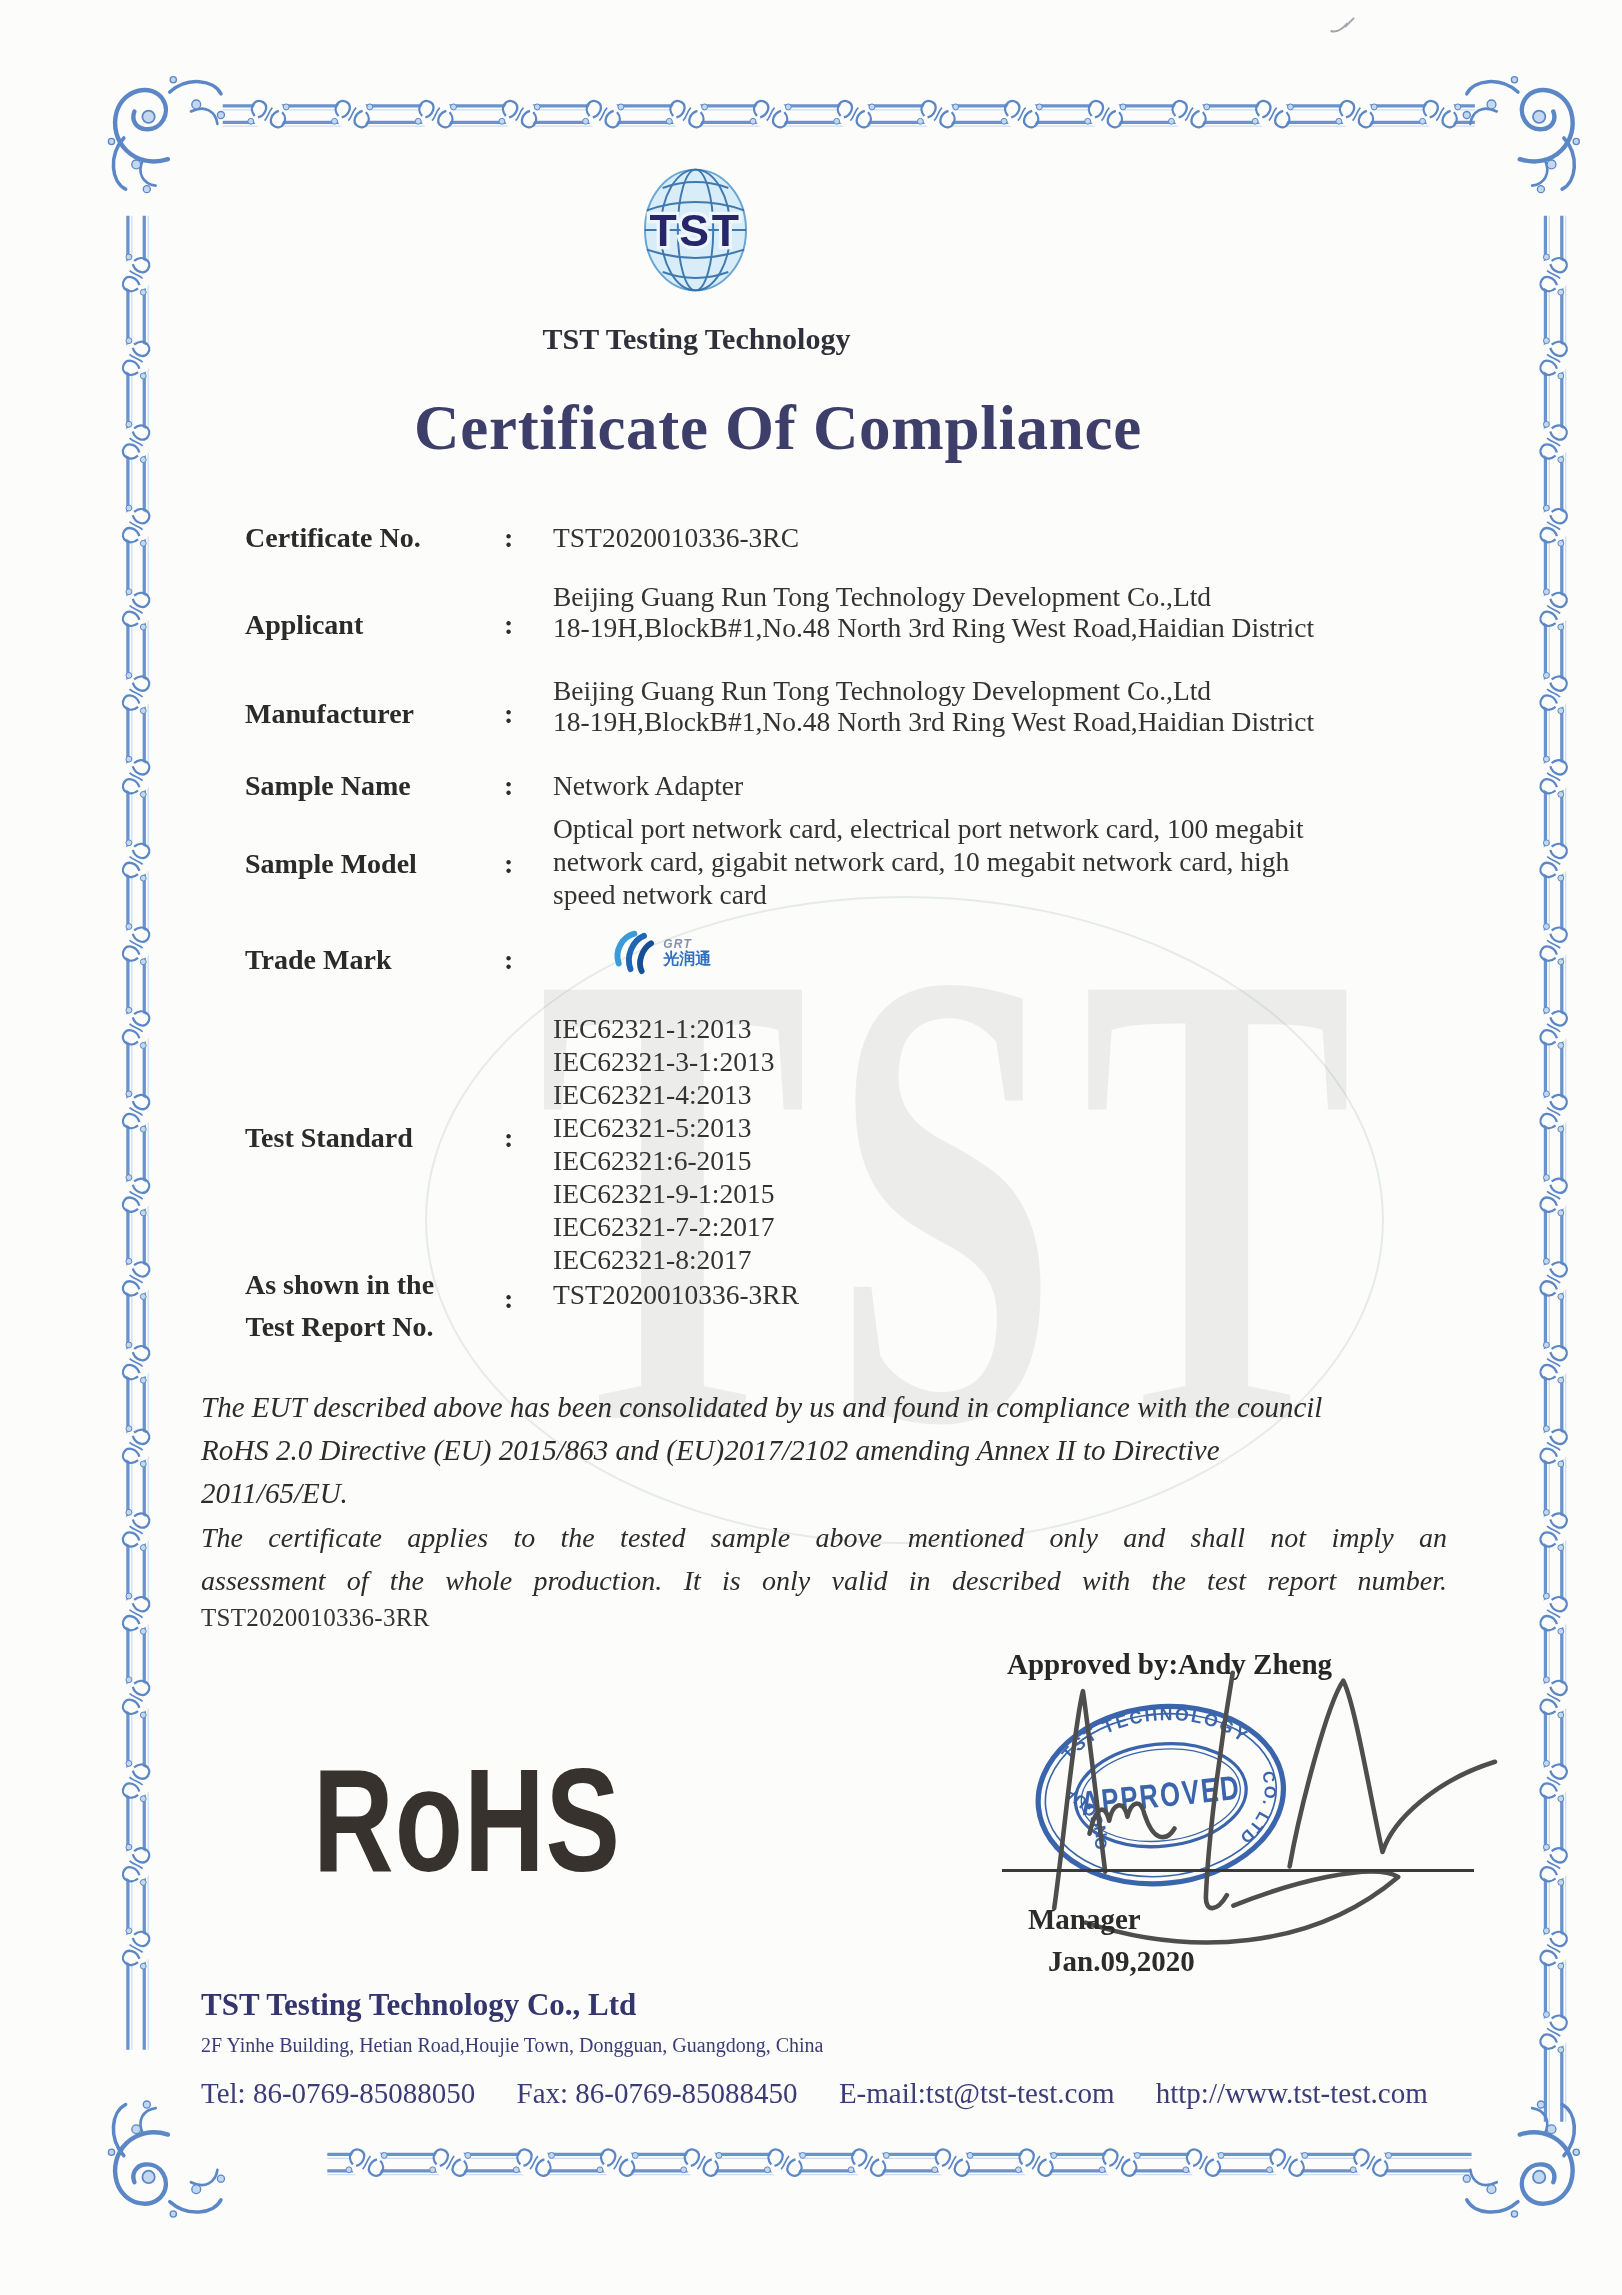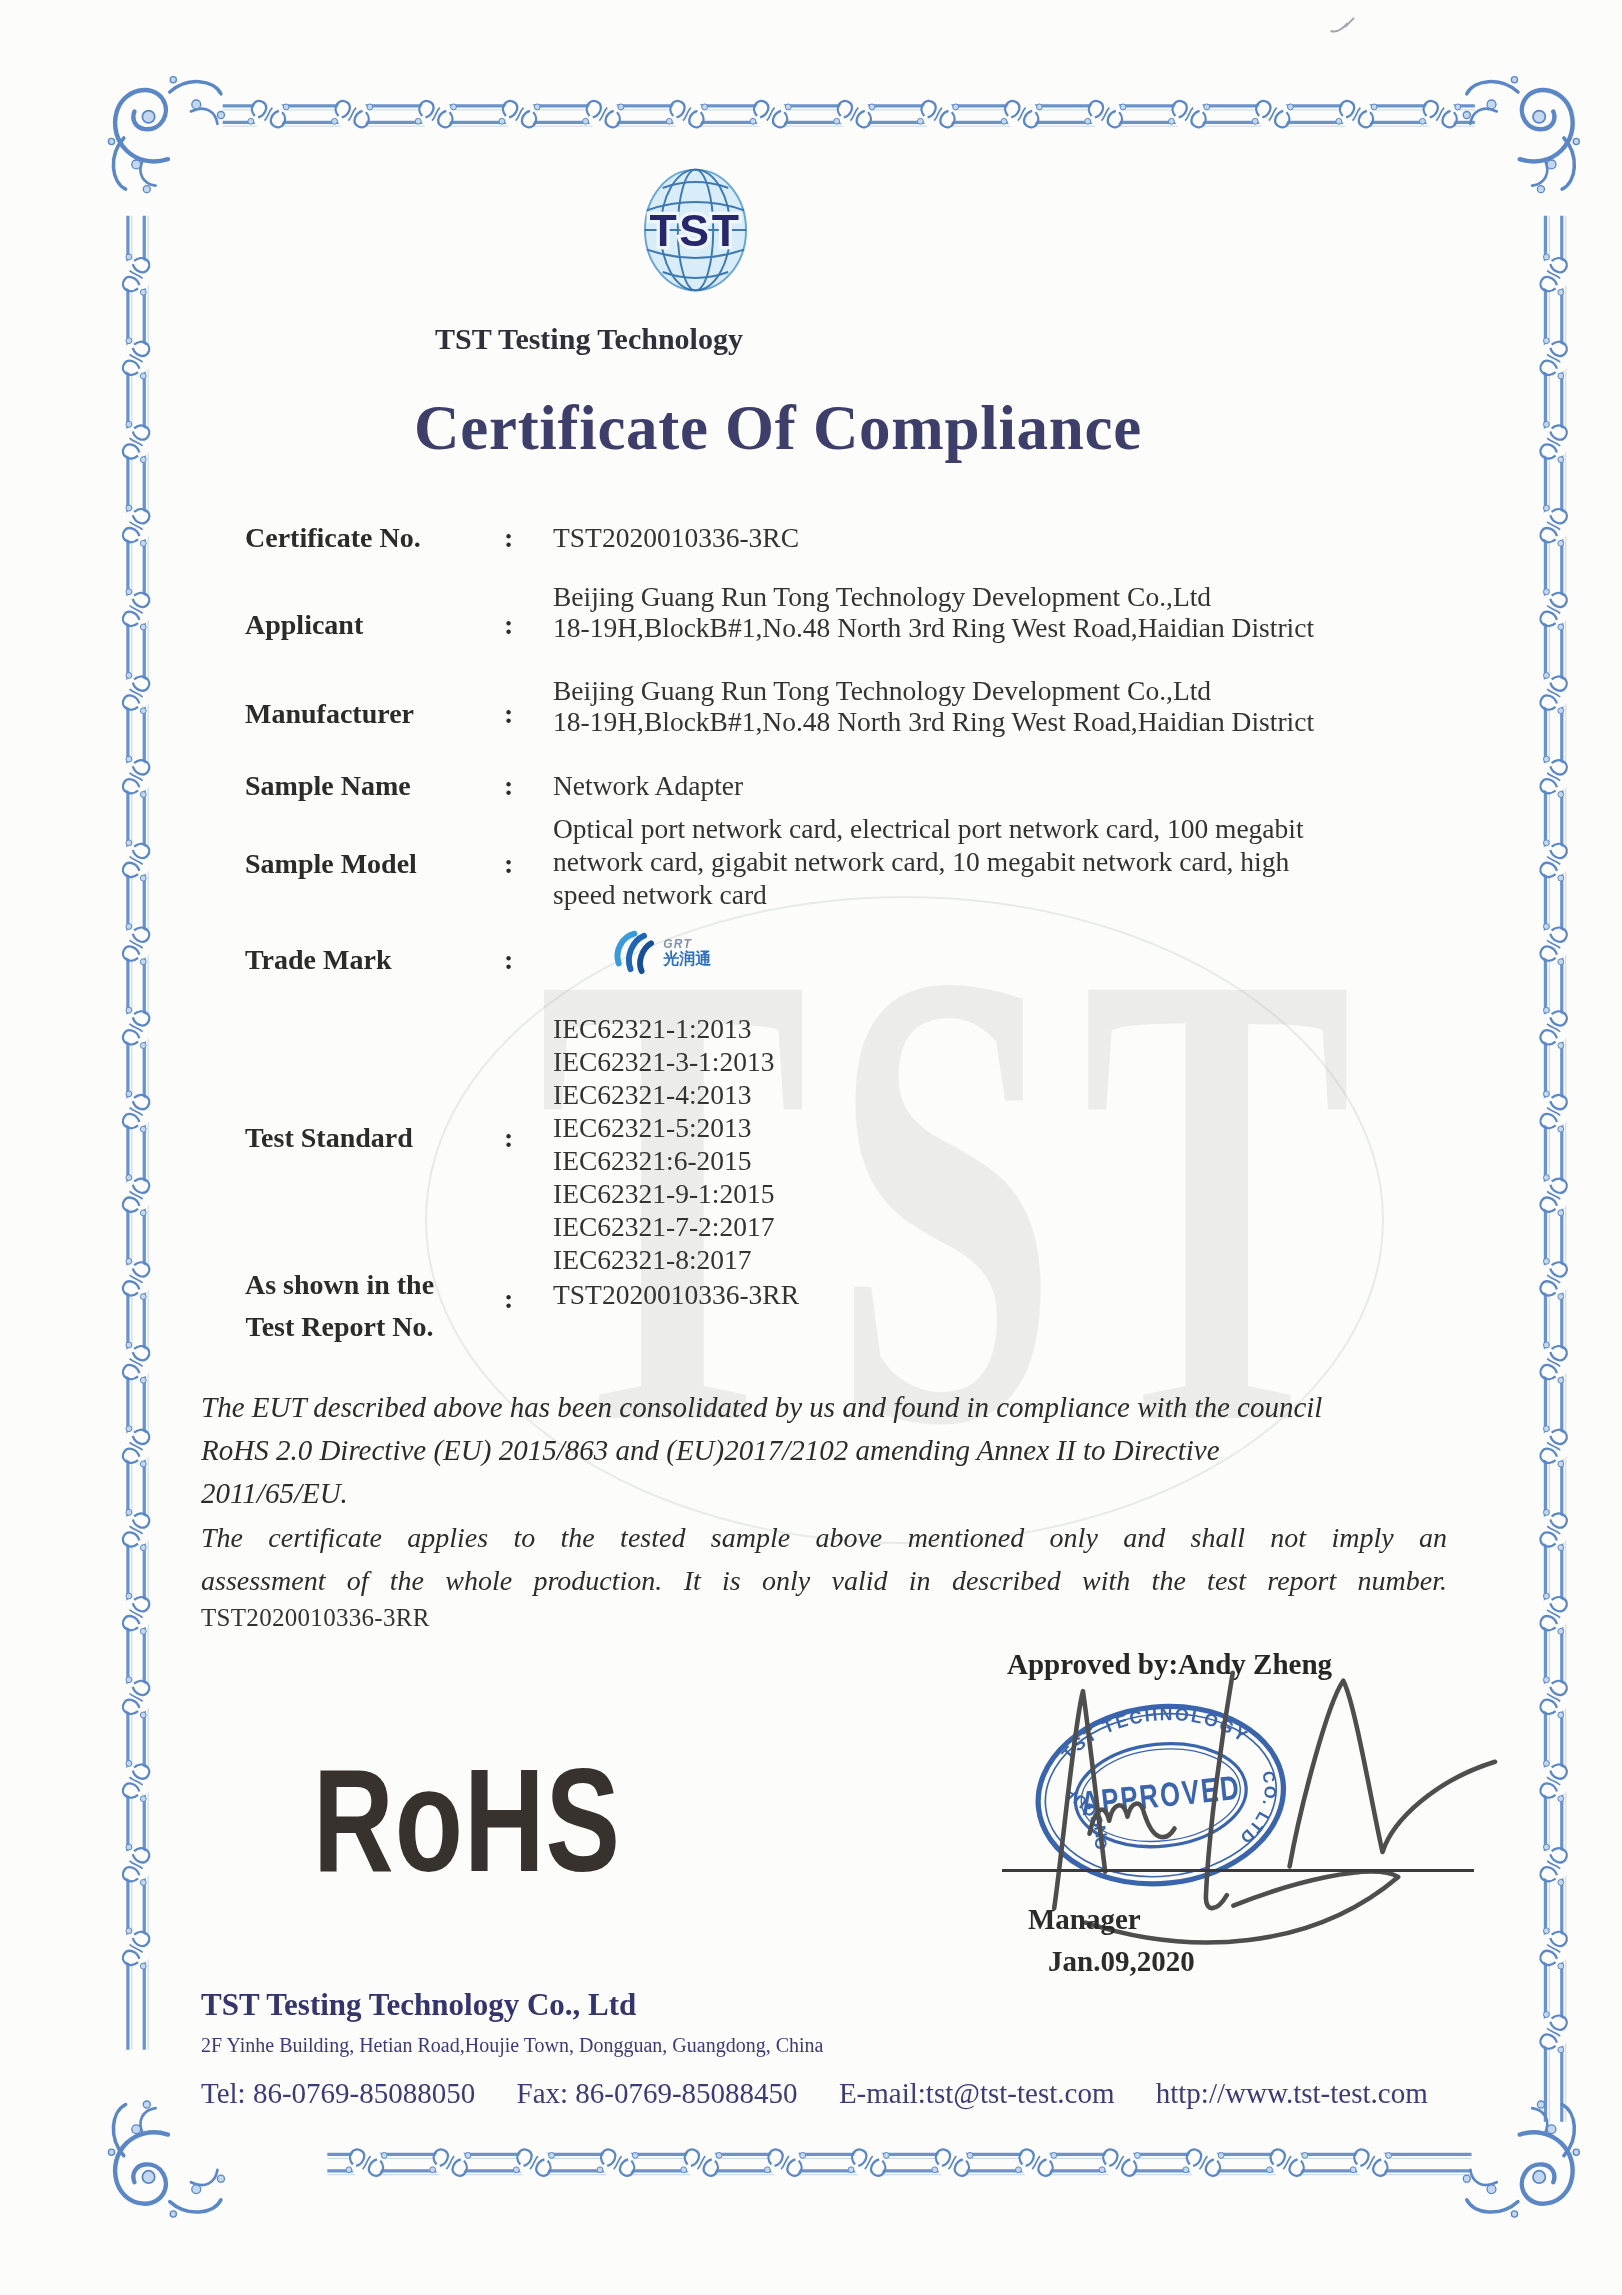--- a/index.html
+++ b/index.html
@@ -2,21 +2,21 @@
 <html style="--border-blue: #5b87c6; --border-light: #c3d7ee; --title-navy: #3e3e6b; --heading-dark: #30303a; --text-dark: #2f2f2f; --stamp-blue: #3a64ab; --signature-gray: #4e4e4e; --rohs-dark: #38322e; --footer-navy: #35356e; --footer-blue: #3b3b78; --grt-blue: #2f6fc0; --logo-text-navy: #26266a; --watermark-gray: #8c9a8c;font-size:10.5px"><head>
 <meta charset="utf-8">
 <style>
   html,body{margin:0;padding:0;background:#888;}
   .page{position:relative;width:1623px;height:2295px;background:#fcfcfa;overflow:hidden;
         font-family:"Liberation Serif", serif;color:var(--text-dark,#2f2f2f);}
   .abs{position:absolute;}
   .nowrap{white-space:nowrap;}
 
   
-  .org-name{left:435px;top:322px;width:523px;text-align:left;font-size:30px;font-weight:700;color:var(--heading-dark);}
+  .org-name{left:435px;top:322px;width:523px;text-align:center;font-size:30px;font-weight:700;color:var(--heading-dark);}
   .cert-title{left:222px;top:392px;width:1112px;text-align:center;font-size:63px;font-weight:700;
               color:var(--title-navy);letter-spacing:0.7px;}
 
   
   .f-label{left:245px;font-size:28px;font-weight:700;color:#2b2b2b;white-space:nowrap;text-align:center;}
   .f-colon{left:504px;font-size:28px;font-weight:700;color:#2b2b2b;}
   .f-value{left:553px;font-size:27.5px;color:#333;white-space:nowrap;}
   .lh48 div{line-height:31px;} .lh50 div{line-height:33px;} .lh64 div{line-height:42px;}
 
   

